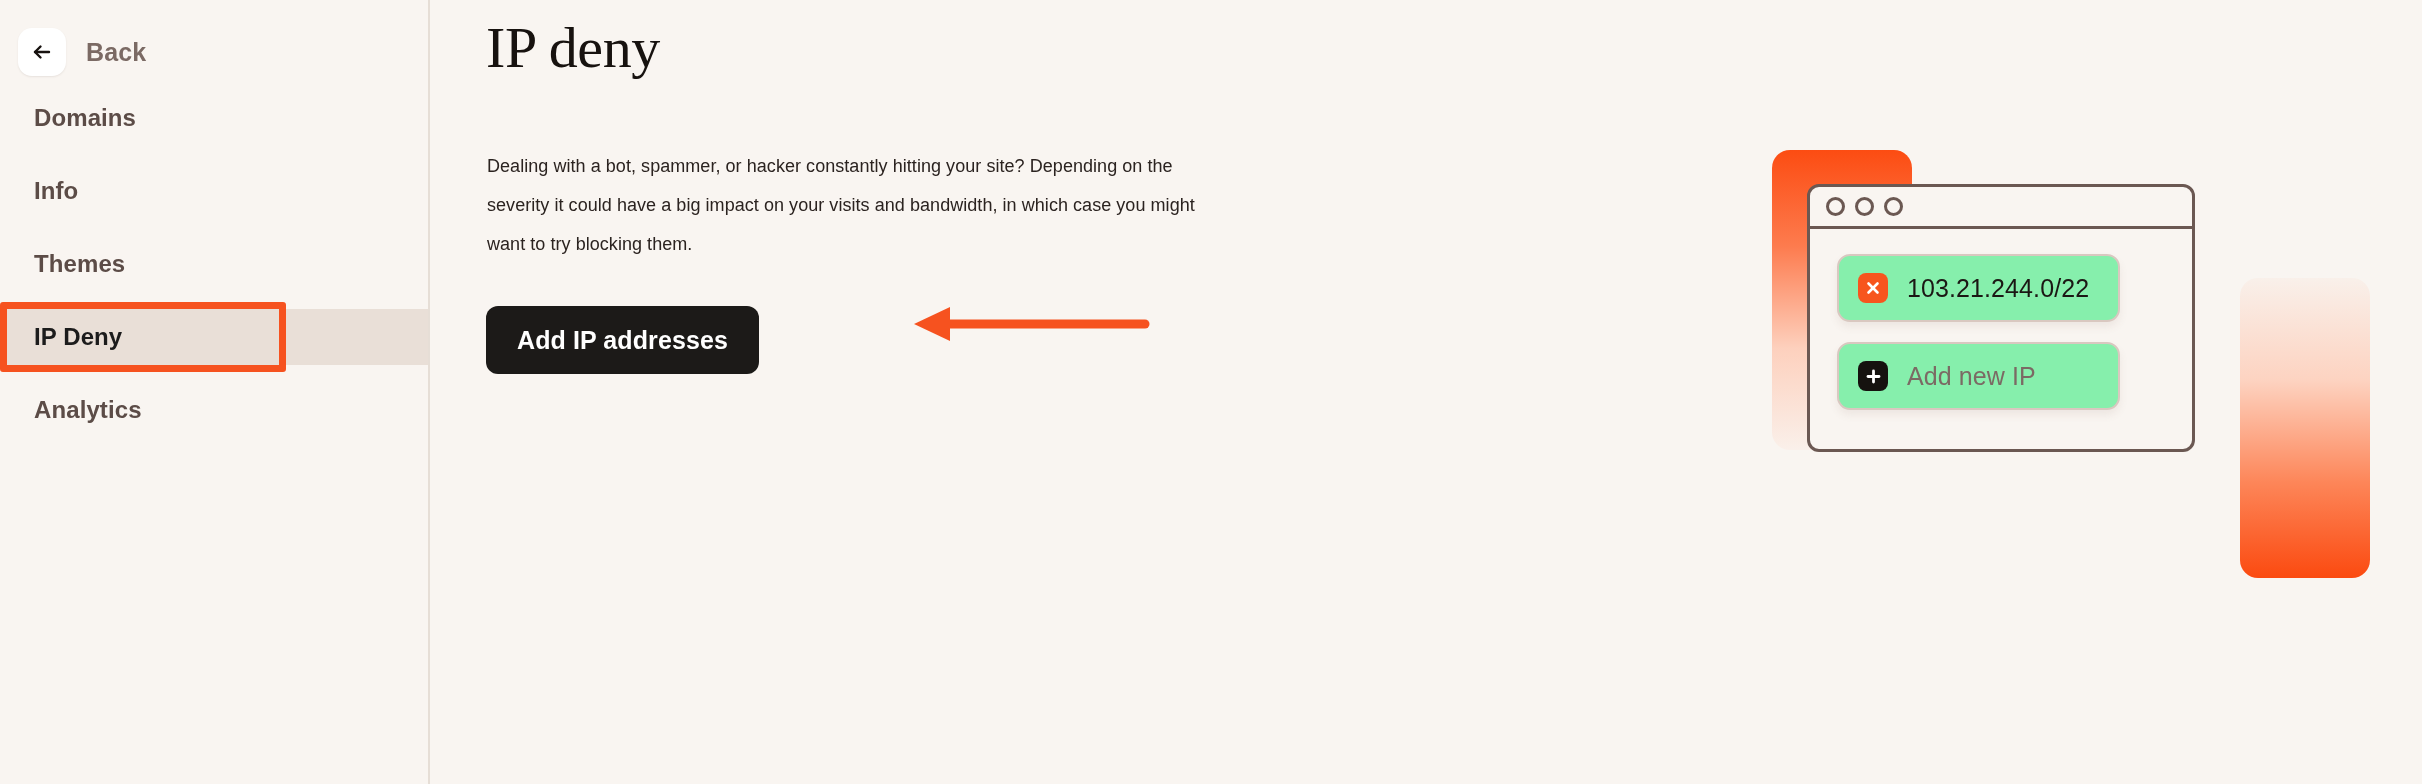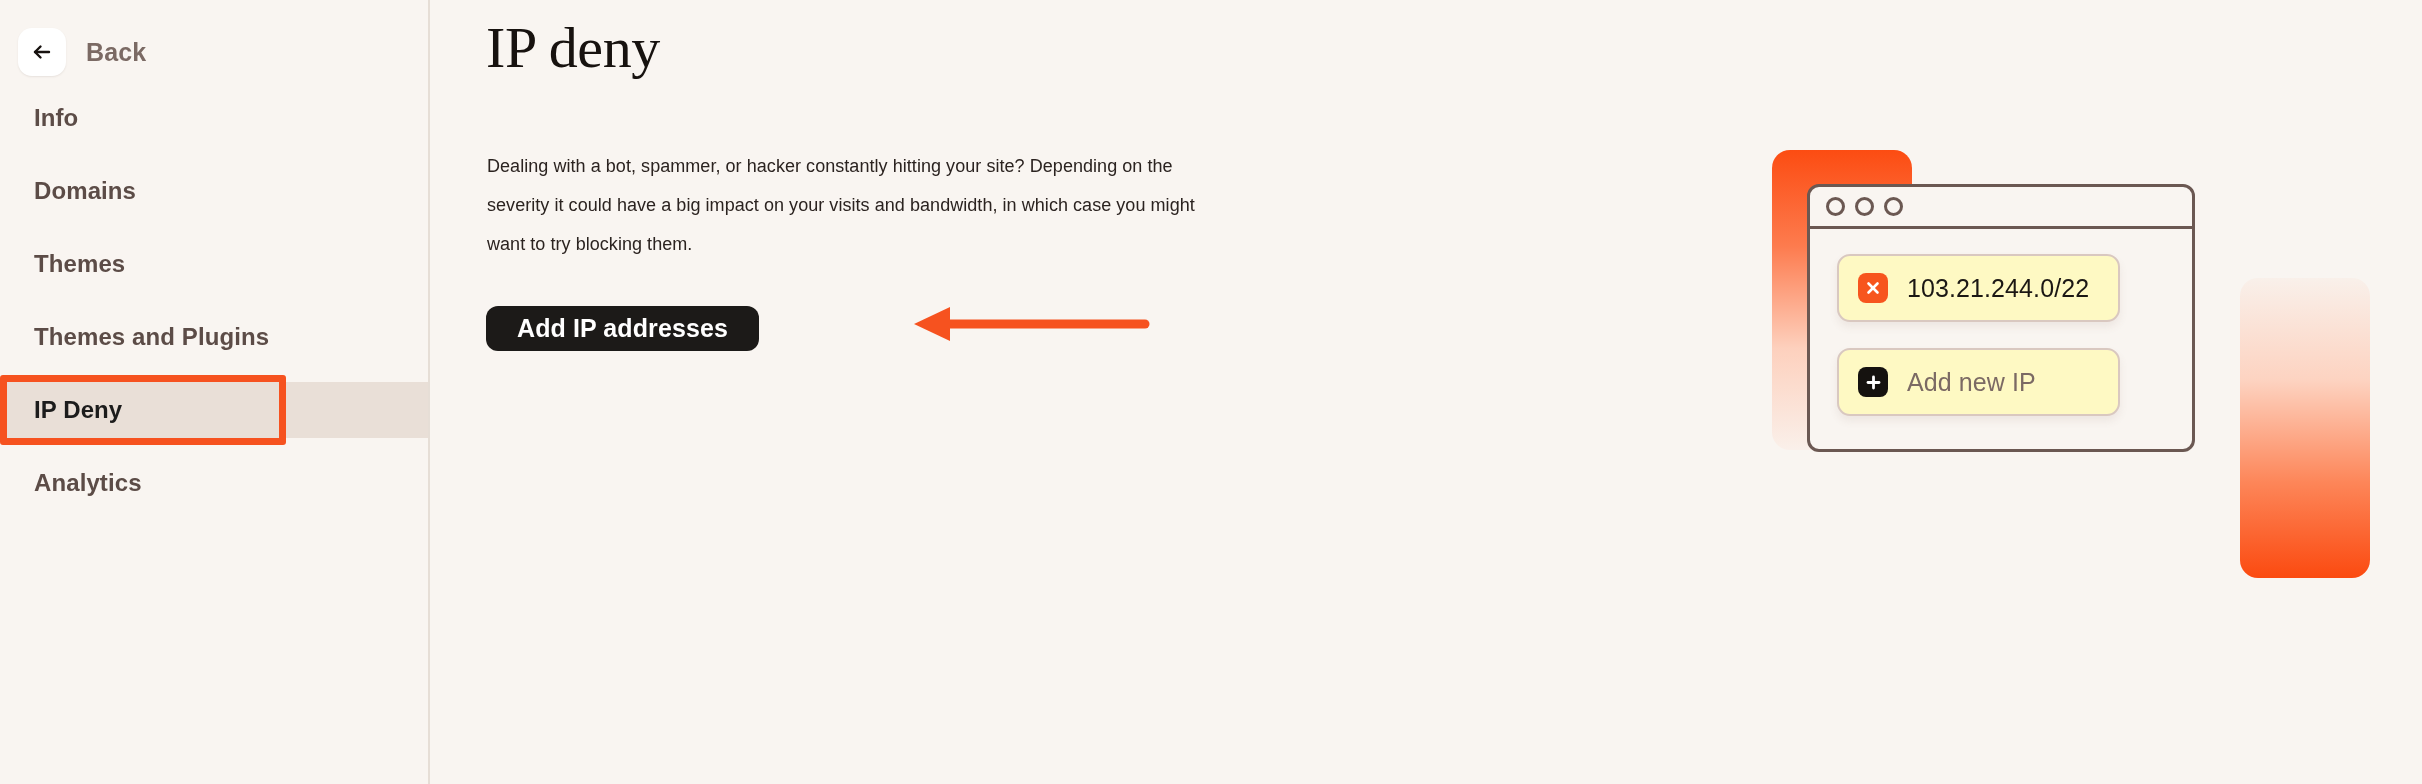--- a/index.html
+++ b/index.html
@@ -128,21 +128,21 @@
     font-size: 18px;
     line-height: 39px;
     color: #2b2320;
     letter-spacing: 0.05px;
   }
 
   .cta-btn {
     position: absolute;
     top: 306px;
     left: 56px;
-    height: 45px;
+    height: 68px;
     padding: 0 31px;
     background: #1c1a18;
     color: #ffffff;
     border: none;
     border-radius: 12px;
     font-family: "Liberation Sans", sans-serif;
     font-size: 25px;
     font-weight: 700;
     letter-spacing: 0.1px;
     cursor: pointer;
@@ -219,28 +219,28 @@
   .card-stack {
     position: absolute;
     left: 275px;
     top: 254px;
     width: 283px;
   }
 
   .ip-card {
     position: relative;
     height: 68px;
-    background: #fef9c3;
+    background: #86efac;
     border: 2px solid #d9c8c0;
     border-radius: 13px;
     display: flex;
     align-items: center;
     padding-left: 19px;
     gap: 19px;
-    margin-bottom: 26px;
+    margin-bottom: 20px;
     box-shadow: 0 5px 9px rgba(120,90,78,0.09);
   }
 
   .ip-badge {
     width: 30px;
     height: 30px;
     border-radius: 8px;
     display: flex;
     align-items: center;
     justify-content: center;
@@ -273,30 +273,27 @@
             <path d="M20 13 H6"></path>
             <path d="M11.5 7.5 L6 13 L11.5 18.5"></path>
           </svg>
         </span>
       </div>
       <span class="back-label">Back</span>
     </div>
 
     <nav class="nav">
       <div class="nav-item">
+        <span class="nav-item-label">Domains</span>
+      </div>
+      <div class="nav-item">
         <span class="nav-item-label">Info</span>
-      </div>
-      <div class="nav-item">
-        <span class="nav-item-label">Domains</span>
       </div>
       <div class="nav-item">
         <span class="nav-item-label">Themes</span>
-      </div>
-      <div class="nav-item">
-        <span class="nav-item-label">Themes and Plugins</span>
       </div>
       <div class="nav-item active">
         <span class="nav-item-label">IP Deny</span>
         <span class="nav-highlight-ring"></span>
       </div>
       <div class="nav-item">
         <span class="nav-item-label">Analytics</span>
       </div>
     </nav>
   </aside>

